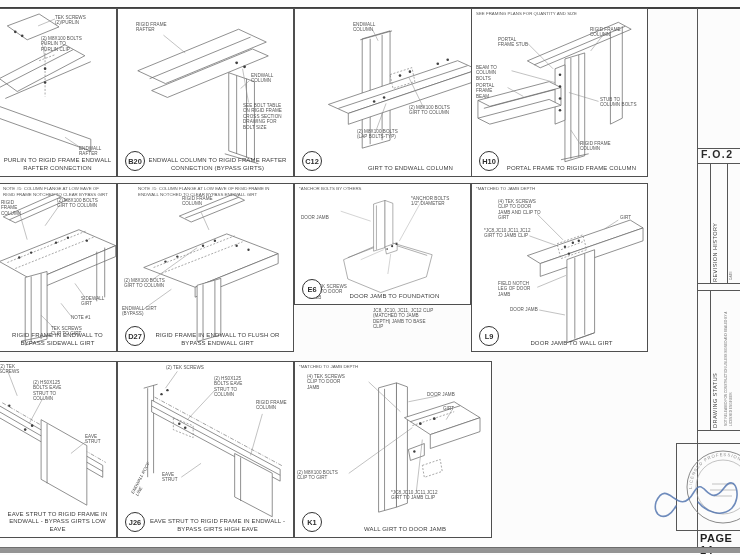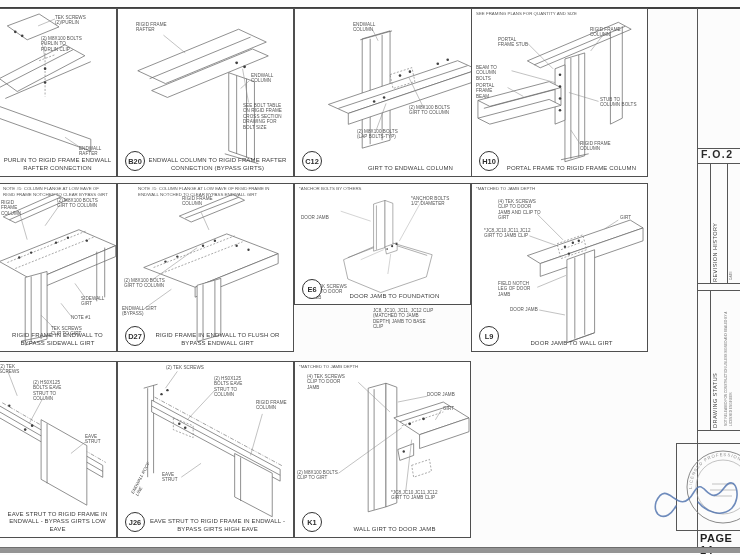--- a/index.html
+++ b/index.html
@@ -267,21 +267,21 @@
   <span class="lbl" style="left:96px;top:14px;width:42px;">(2) HS0X125 BOLTS EAVE STRUT TO COLUMN</span>
   <span class="lbl" style="left:138px;top:38px;width:34px;">RIGID FRAME COLUMN</span>
   <span class="rotlbl" style="left:12px;top:130px;">ENDWALL ROOF LINE</span>
   <span class="lbl" style="left:44px;top:110px;width:26px;">EAVE STRUT</span>
   <div class="badge">
       <span>J26</span>
     </div>
   <div class="cap">EAVE STRUT TO RIGID FRAME IN ENDWALL - BYPASS GIRTS HIGH EAVE</div>
 </div>
 
-<div class="panel" style="left:294px;top:361px;width:177px;height:177px;">
+<div class="panel" style="left:294px;top:361px;width:198px;height:177px;">
   <svg class="art" viewBox="0 0 177 176">
     <path class="f" d="M74,26 L92,21 L92,146 L74,151 Z"></path>
     <path class="f" d="M92,21 L103,25 L103,142 L92,146 Z"></path>
     <path class="s" d="M80,27 L80,149"></path>
     <path class="f" d="M100,56 L150,40 L176,56 L126,73 Z"></path>
     <path class="f" d="M126,73 L176,56 L176,70 L126,87 Z"></path>
     <path class="s" d="M106,60 L156,44"></path>
     <path class="d" d="M108,64 L150,50 M118,104 L136,98 L138,110 L120,116 Z"></path>
     <circle class="dot" cx="116" cy="62" r="1.4"></circle>
       <circle class="dot" cx="130" cy="57" r="1.4"></circle>

